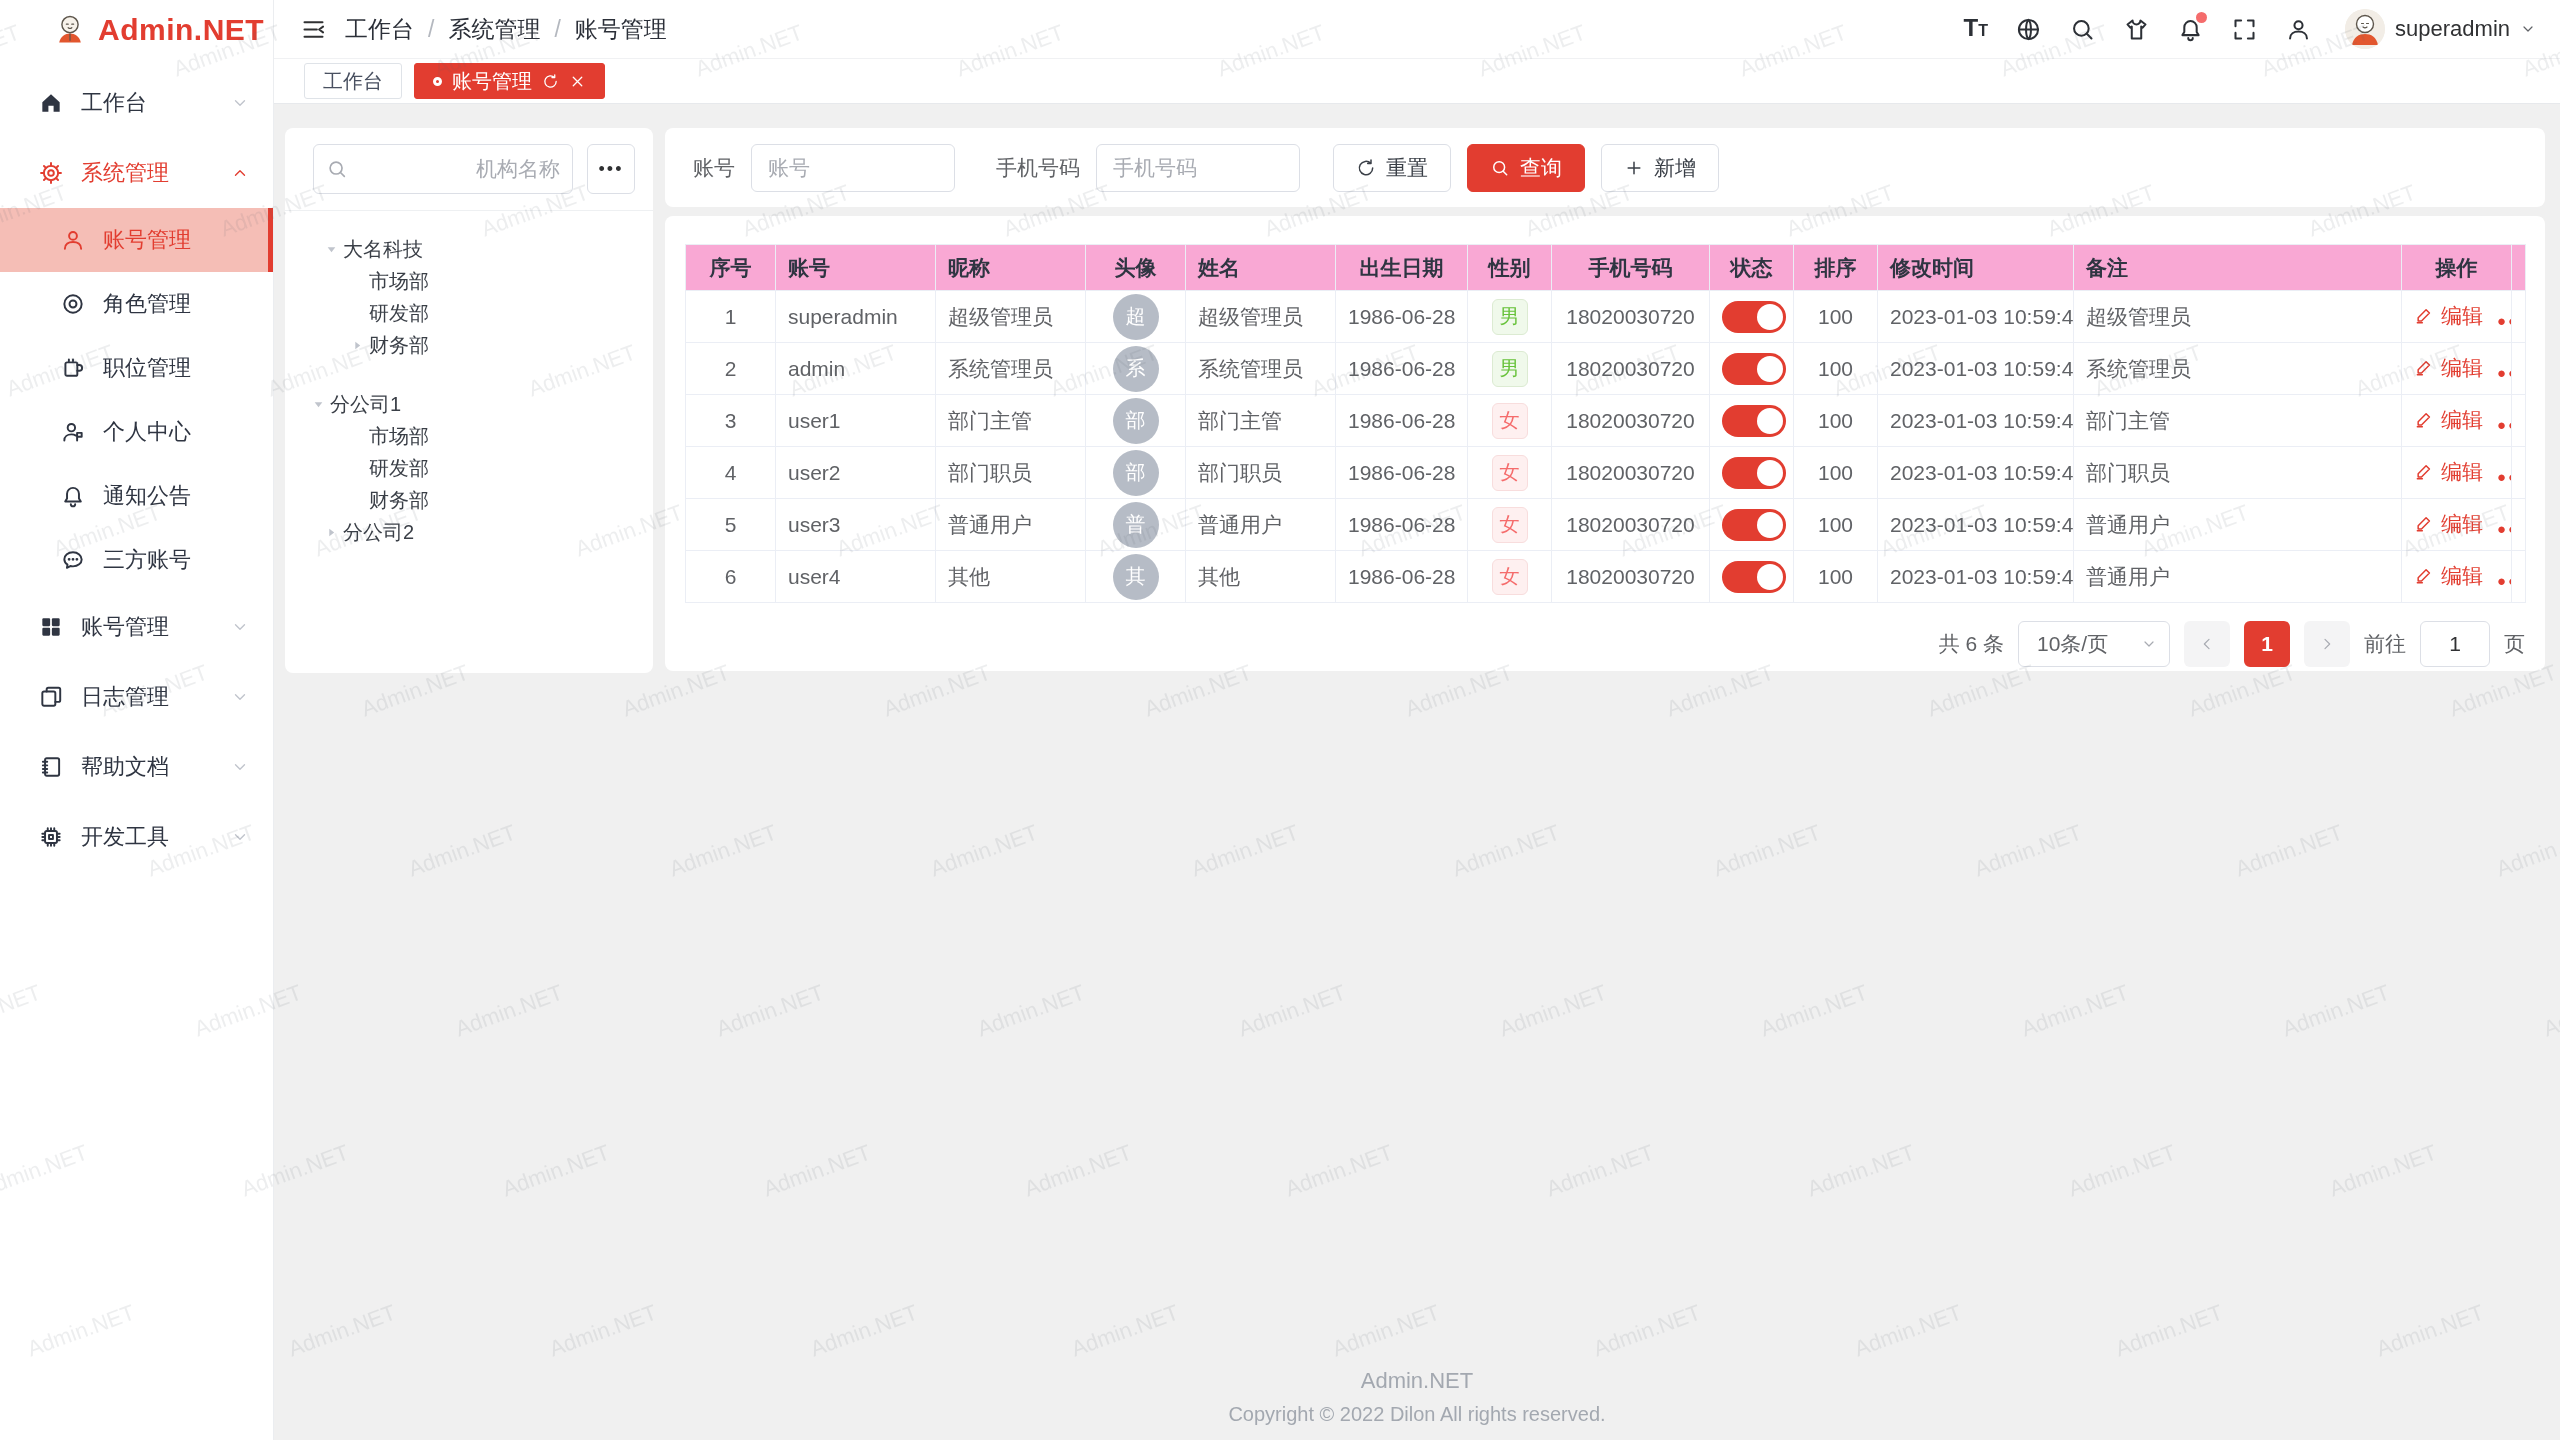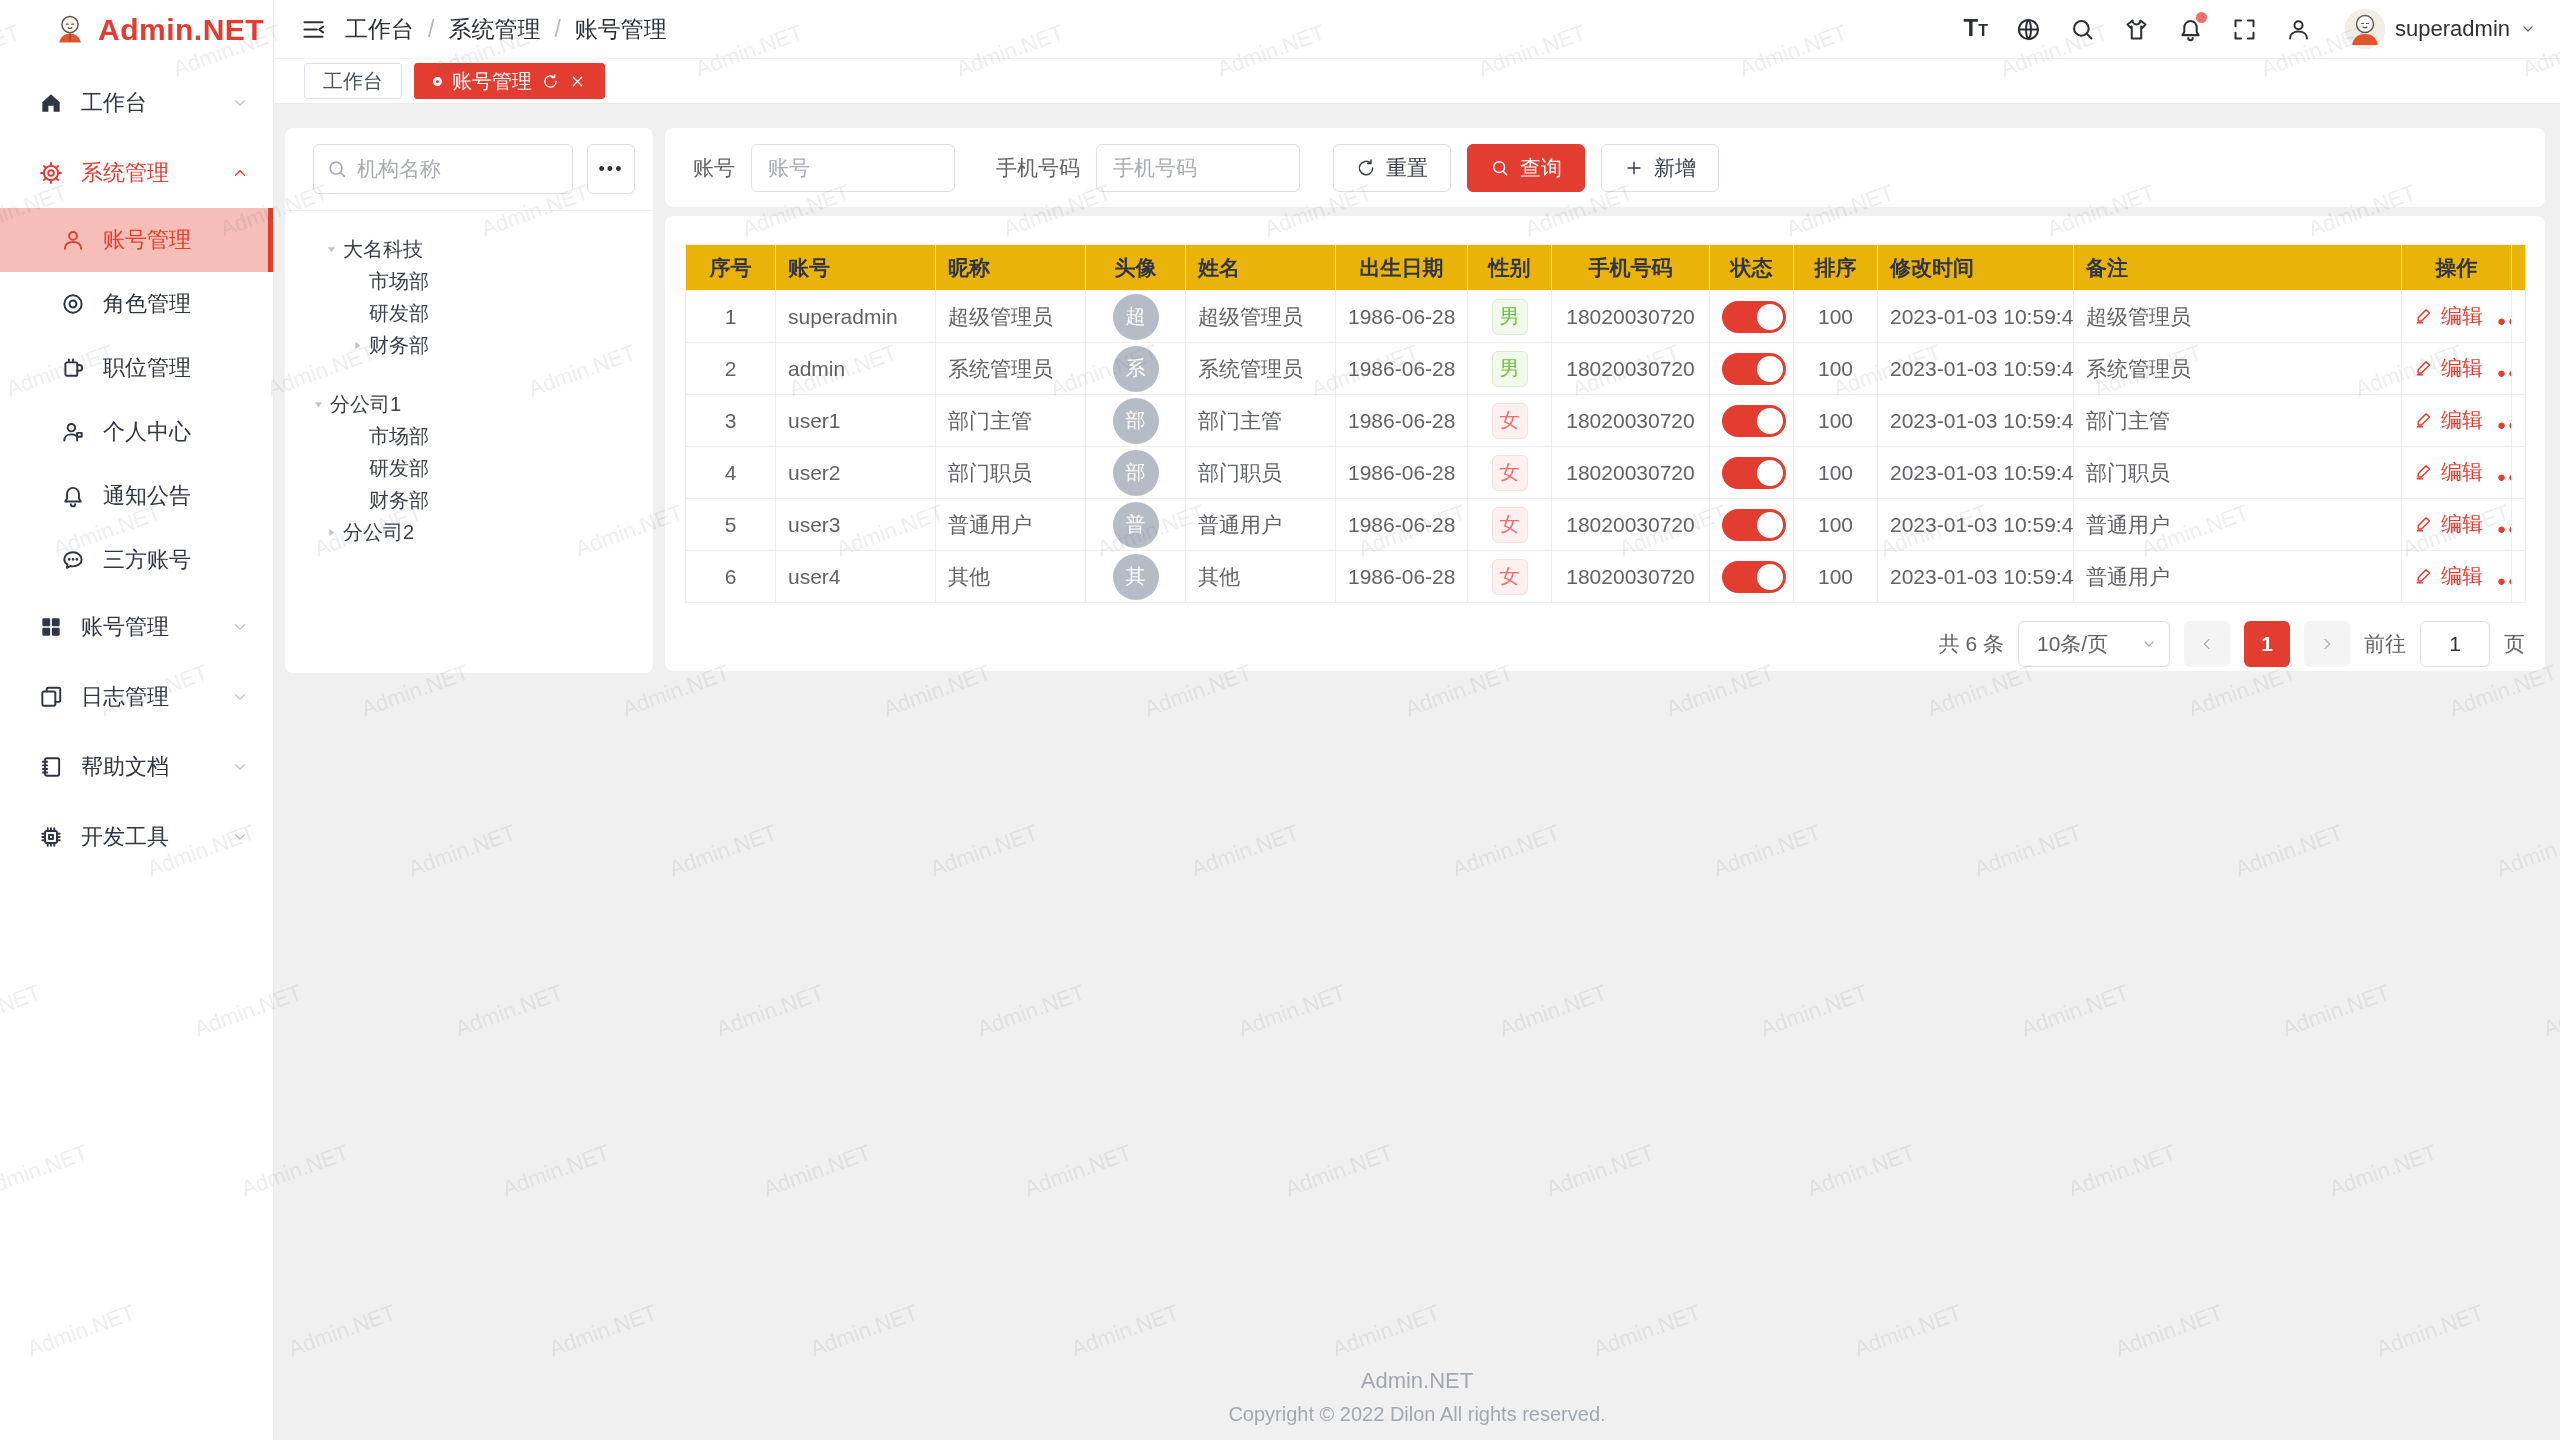--- a/index.html
+++ b/index.html
@@ -41,21 +41,21 @@
   .tab.active { background:#e23d30; border-color:#e23d30; color:#fff; }
   .tab-dot { width:9px; height:9px; border-radius:50%; border:3px solid #fff; background:transparent; }
   .tab-x, .tab-r { width:17px; height:17px; color:#fff; }
 
   
   .panel { position:absolute; background:#fff; border-radius:8px; }
   .tree-panel { left:285px; top:128px; width:368px; height:545px; }
   .tree-search { display:flex; align-items:center; gap:14px; padding:16px 18px 0 28px; }
   .sinput { flex:1; height:50px; border:1px solid #dcdfe6; border-radius:6px; display:flex; align-items:center; padding:0 12px; gap:9px; background:#fff; }
   .sinput svg { width:22px; height:22px; color:#a8abb2; flex:0 0 22px; }
-  .sinput input { border:none; outline:none; width:100%; font-size:21px; color:#303133; font-family:inherit; }
+  .sinput input { border:none; outline:none; width:100%; font-size:21px; color:#303133; font-family:inherit;text-align:right; }
   .sinput input::placeholder { color:#a8abb2; }
   .more-btn { width:48px; height:50px; border:1px solid #dcdfe6; border-radius:6px; display:flex; align-items:center; justify-content:center; color:#303133; font-size:18px; letter-spacing:2px; cursor:pointer; background:#fff; }
   .tree-divider { height:1px; background:#eef0f2; margin-top:16px; }
   .tree { padding-top:22px;text-align:center; }
   .tnode { height:32px; display:flex; align-items:center; font-size:20px; color:#3a3f47; cursor:pointer; }
   .tnode .caret { width:24px; height:24px; display:flex; align-items:center; justify-content:center; flex:0 0 24px; }
   .caret svg { width:13px; height:13px; color:#c0c4cc; fill:currentColor; }
   .caret.exp svg { transform:rotate(90deg); }
 
   .filter-panel { left:665px; top:128px; width:1880px; height:79px; display:flex; align-items:center; padding-left:28px; gap:0; }
@@ -63,21 +63,21 @@
   .f-input { width:204px; height:48px; border:1px solid #dcdfe6; border-radius:6px; padding:0 16px; font-size:21px; color:#303133; outline:none; font-family:inherit; }
   .f-input::placeholder { color:#a8abb2; }
   .gap40 { width:41px; } .gap32 { width:33px; } .gap16 { width:16px; }
   .btn { height:48px; border-radius:6px; display:flex; align-items:center; justify-content:center; gap:10px; font-size:21px; padding:0 22px; cursor:pointer; border:1px solid #dcdfe6; background:#fff; color:#3a3f47; }
   .btn svg { width:20px; height:20px; }
   .btn.primary { background:#e23d30; border-color:#e23d30; color:#fff; }
 
   .table-panel { left:665px; top:216px; width:1880px; height:455px; padding:28px 20px 0 20px; }
   table { border-collapse:collapse; table-layout:fixed; width:1840px; font-size:21px; }
   th, td { border:1px solid #ebeef5; padding:0 12px; height:52px; overflow:hidden; white-space:nowrap; }
-  th { background:#eab308; color:#2f3542; font-weight:bold; height:46px; text-align:left; }
+  th { background:#f9a8d4; color:#2f3542; font-weight:bold; height:46px; text-align:left; }
   td { color:#606266; }
   .c { text-align:center; }
   .avatar-cell { display:inline-flex; width:46px; height:46px; border-radius:50%; background:#b6bcc6; color:#fff; font-size:20px; align-items:center; justify-content:center; vertical-align:middle; }
   .badge { display:inline-flex; width:36px; height:36px; border-radius:6px; align-items:center; justify-content:center; font-size:20px; vertical-align:middle; }
   .badge.male { background:#f0f9eb; border:1px solid #dcebd2; color:#67c23a; }
   .badge.female { background:#fef0f0; border:1px solid #f8dddd; color:#f56c6c; }
   .switch { display:inline-block; width:64px; height:32px; border-radius:16px; background:#e23d30; position:relative; vertical-align:middle; cursor:pointer; }
   .switch .knob { position:absolute; top:3px; right:3px; width:26px; height:26px; border-radius:50%; background:#fff; }
   .op { color:#e23d30; display:inline-flex; align-items:center; gap:7px; cursor:pointer; font-size:21px; }
   .op svg { width:20px; height:20px; }

